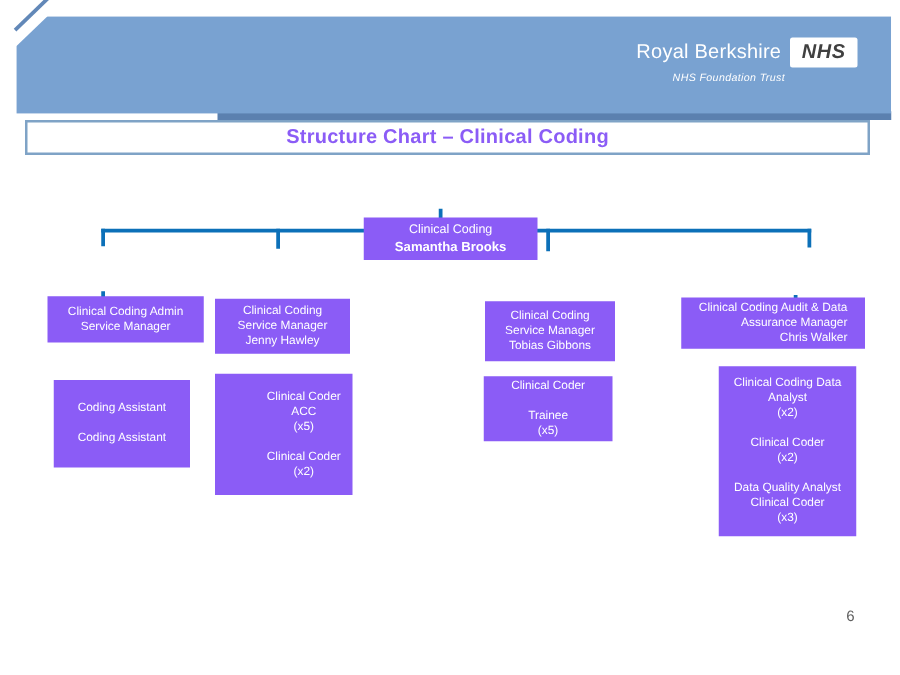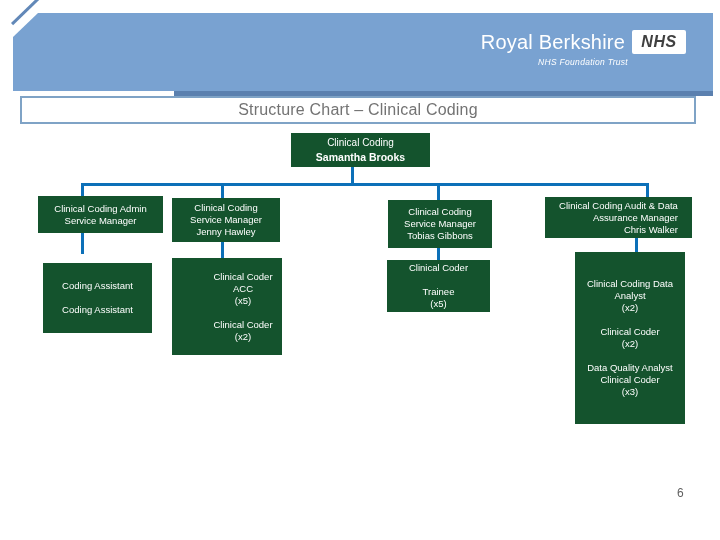--- a/index.html
+++ b/index.html
@@ -19,45 +19,45 @@
   }
   .bevel-edge{
     position:absolute;left:11px;top:23px;width:37px;height:3px;
     background:#6288b8;transform:rotate(-44deg);transform-origin:left top;
   }
   .brand{
     position:absolute;top:17px;right:27px;display:flex;flex-direction:column;
     align-items:flex-end;
   }
   .brand-row{display:flex;align-items:center;gap:7px;}
-  .trust-name{color:#ffffff;font-size:20px;letter-spacing:.2px;}
+  .trust-name{color:#ffffff;font-size:16px;letter-spacing:.2px;}
   .nhs-logo{
     width:54px;height:24px;background:#ffffff;border-radius:2px;
     display:flex;align-items:center;justify-content:center;
     color:#404040;font-size:16px;font-weight:bold;font-style:italic;
     letter-spacing:.5px;
   }
   .trust-subtitle{
     color:#ffffff;font-size:8.5px;margin-top:3px;margin-right:58px;
     letter-spacing:.3px;
     font-style:italic;
   }
   
   .title-box{
     position:absolute;left:20px;top:96px;width:676px;height:28px;
     border:2px solid #7fa3c6;background:#ffffff;box-sizing:border-box;
     display:flex;align-items:center;justify-content:center;
   }
-  .title-text{color:#737373;font-size:16px;font-weight:normal;letter-spacing:.2px;}
+  .title-text{color:#8b5cf6;font-size:16px;font-weight:bold;letter-spacing:.2px;}
   
   .org-box{
-    position:absolute;background:#14532d;color:#ffffff;
+    position:absolute;background:#8b5cf6;color:#ffffff;
     display:flex;flex-direction:column;align-items:center;justify-content:center;
     text-align:center;font-size:9.5px;line-height:12px;
-    white-space:pre-line;box-sizing:border-box;padding:2px;
+    white-space:pre-line;box-sizing:border-box;padding:2px;margin-top:41px;
   }
   .root-dept{font-size:10px;line-height:14px;}
   .root-name{font-size:10.5px;line-height:14px;font-weight:bold;}
   .line{position:absolute;background:#0c70b8;}
   
   .page-number{
     position:absolute;left:677px;top:486px;color:#5f5f5f;font-size:12px;
   }
 </style>
 </head>
@@ -116,21 +116,21 @@
 Service Manager
 Tobias Gibbons</div>
   <div class="org-box" style="left:387px;top:260px;width:103px;height:52px;">Clinical Coder
 
 Trainee
 (x5)</div>
 
   <div class="org-box" style="left:545px;top:197px;width:147px;height:41px;text-align:right;">Clinical Coding Audit &amp; Data
 Assurance Manager
 Chris Walker</div>
-  <div class="org-box" style="left:575px;top:252px;width:110px;height:172px;">Clinical Coding Data
+  <div class="org-box" style="left:575px;top:252px;width:110px;height:136px;">Clinical Coding Data
 Analyst
 (x2)
 
 Clinical Coder
 (x2)
 
 Data Quality Analyst
 Clinical Coder
 (x3)</div>
 

